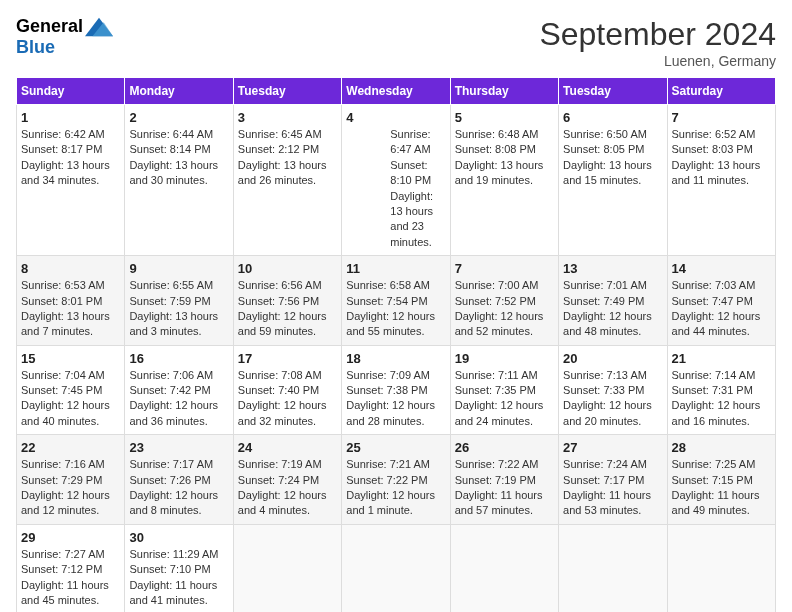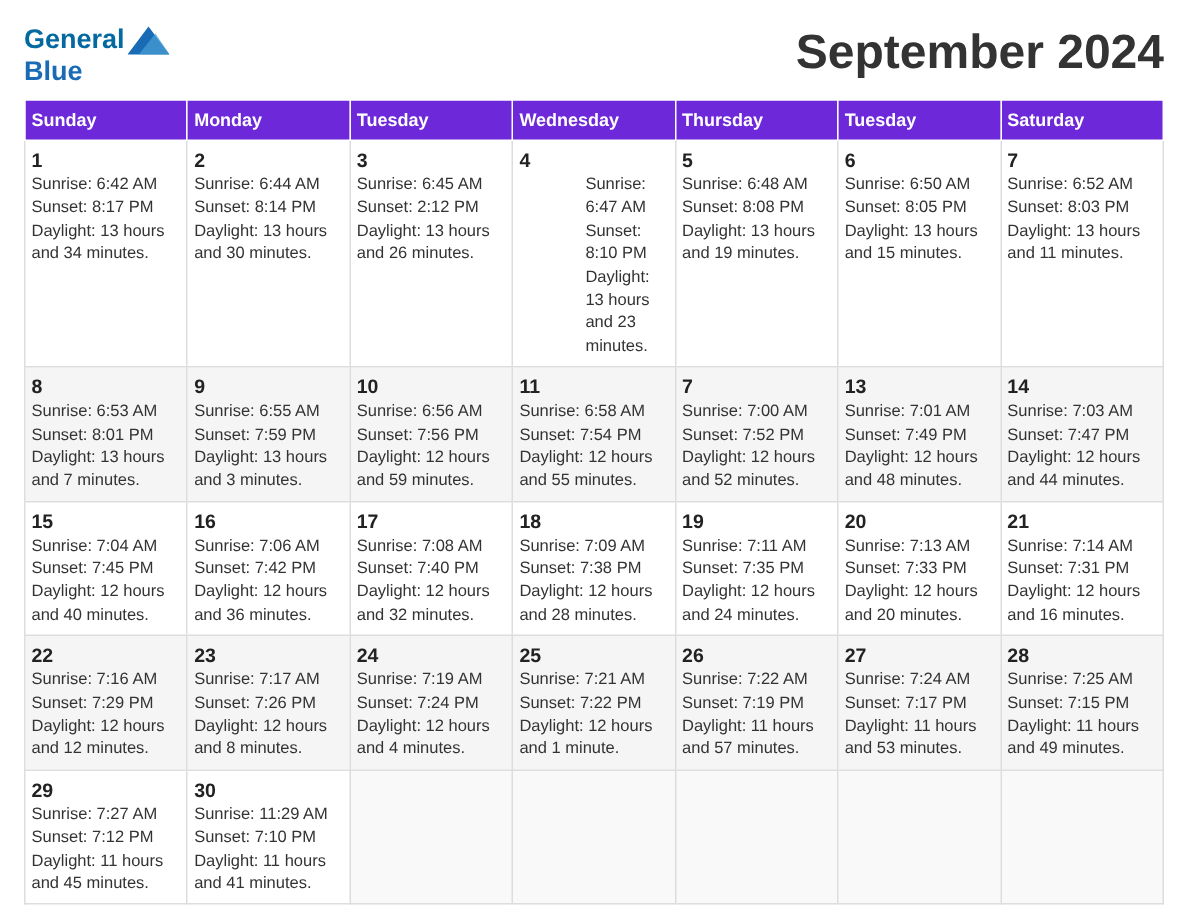--- a/index.html
+++ b/index.html
@@ -21,38 +21,38 @@
       flex-direction: column;
       align-items: flex-start;
     }
     .logo-text {
       display: flex;
       align-items: center;
     }
     .logo-general {
       font-size: 18px;
       font-weight: bold;
-      color: #0369a1;
+      color: #000000;
     }
     .logo-blue {
       font-size: 18px;
       font-weight: bold;
       color: #1a6bb5;
     }
     .logo-icon {
       width: 28px;
       height: 20px;
       margin-left: 2px;
     }
     .title-block {
       text-align: right;
     }
     .month-title {
       font-size: 32px;
-      font-weight: bold;
+      font-weight: normal;
       color: #333;
     }
     .location {
       font-size: 14px;
       color: #555;
     }
     .calendar {
       width: 100%;
       border-collapse: collapse;
       font-size: 11px;
@@ -102,20 +102,21 @@
       <span class="logo-general">General</span>
       <svg class="logo-icon" viewBox="0 0 30 20" xmlns="http://www.w3.org/2000/svg">
         <polygon points="0,20 15,0 30,20" fill="#1a6bb5"></polygon>
         <polygon points="8,20 20,5 30,20" fill="#4a9fd5" opacity="0.7"></polygon>
       </svg>
     </div>
     <span class="logo-blue">Blue</span>
   </div>
   <div class="title-block">
     <div class="month-title">September 2024</div>
+    <div class="location">Luenen, Germany</div>
   </div>
 </div>
 
 <table class="calendar">
   <thead>
     <tr>
     <th>Sunday</th>
         <th>Monday</th>
         <th>Tuesday</th>
         <th>Wednesday</th>

